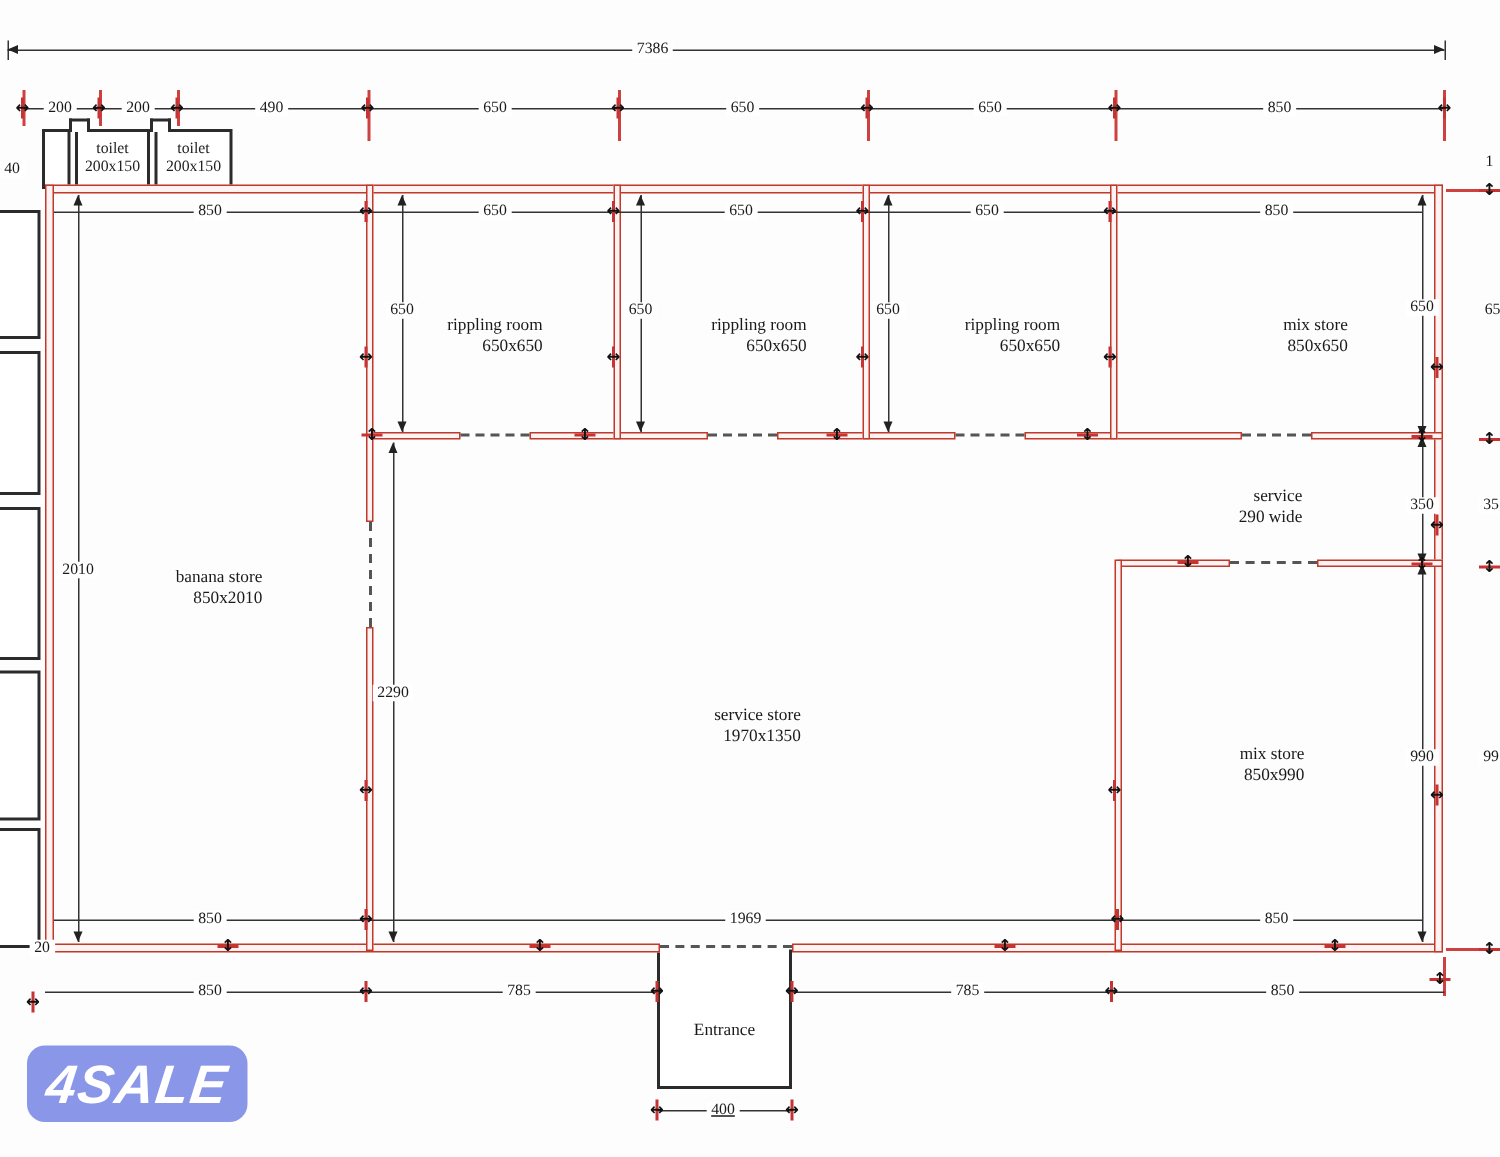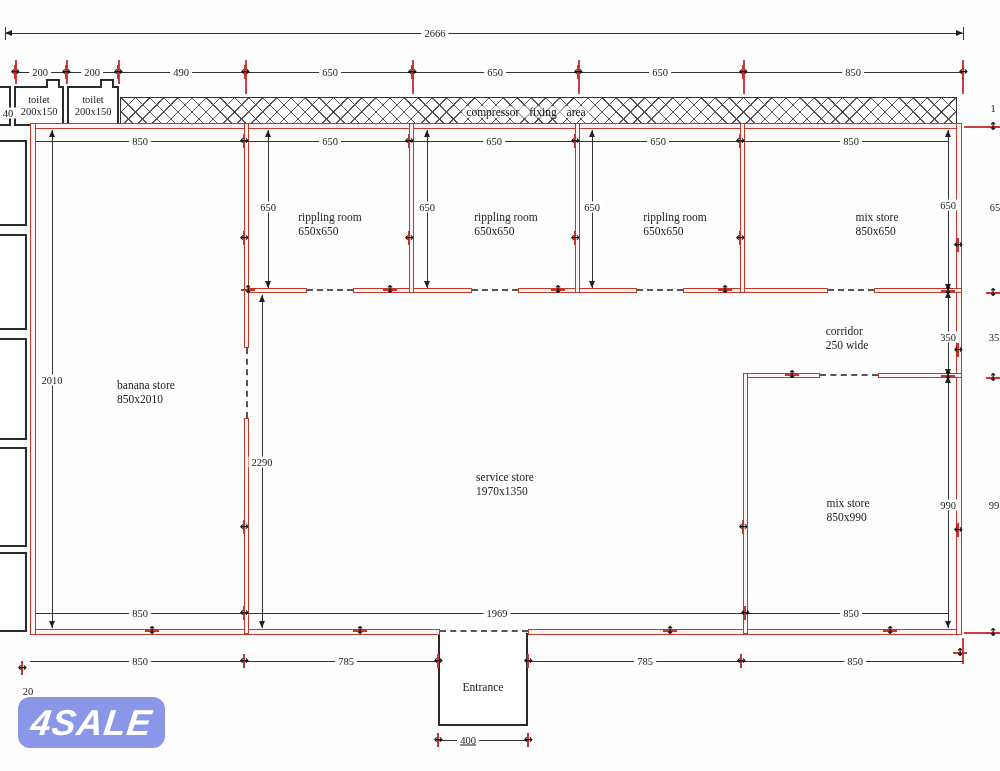--- a/index.html
+++ b/index.html
@@ -22,62 +22,59 @@
                 font-size:11.5px; color:#111; word-spacing:7px; white-space:nowrap;
                 background:rgba(255,255,255,.55); padding:0 4px; z-index:4; }
 
   .dimline-h { position:absolute; height:0; border-top:1px solid #333; z-index:4; }
   .dimline-v { position:absolute; width:0;  border-left:1px solid #333; z-index:4; }
   .dash-h { position:absolute; height:0; border-top:2px dashed #555; z-index:4; }
   .dash-v { position:absolute; width:0;  border-left:2px dashed #555; z-index:4; }
 
   .dimlabel { position:absolute; transform:translate(-50%,-50%); background:#fff;
               padding:0 3px; font-size:10.5px; white-space:nowrap; color:#1a1a1a; z-index:6; }
-  .roomlabel { position:absolute; transform:translate(-50%,-50%); text-align:left;
+  .roomlabel { position:absolute; transform:translate(-50%,-50%); text-align:right;
                font-size:11.5px; line-height:14px; white-space:nowrap; color:#1a1a1a; z-index:6; }
 
   
   .tk, .tkv { position:absolute; width:16px; height:16px;
               transform:translate(-50%,-50%); z-index:5; }
   .tk::before  { content:""; position:absolute; left:7px; top:1px; width:2px; height:14px; background:#c63333; }
   .tk::after   { content:"\2194"; position:absolute; left:0; top:0; width:16px; height:16px;
                  font:bold 11px "DejaVu Sans",sans-serif; color:#111; text-align:center; line-height:16px; }
   .tkv::before { content:""; position:absolute; left:1px; top:7px; width:14px; height:2px; background:#c63333; }
   .tkv::after  { content:"\2195"; position:absolute; left:0; top:0; width:16px; height:16px;
                  font:bold 11px "DejaVu Sans",sans-serif; color:#111; text-align:center; line-height:16px; }
 
   .rstub   { position:absolute; width:2px; background:#cf4040; z-index:4; }
   .rstub-h { position:absolute; height:2px; background:#cf4040; z-index:4; }
 
   .arr { position:absolute; width:0; height:0; z-index:5; }
 
   .toilet { position:absolute; background:#fff; border:2px solid #2b2b2b; z-index:2;
             display:flex; flex-direction:column; align-items:center; justify-content:center;
-            font-size:10.5px; line-height:12px; text-align:center; }
+            font-size:10.5px; line-height:12px; text-align:center;margin-left:36px; }
   .notch  { position:absolute; background:#fff; border:2px solid #2b2b2b; border-bottom:none; z-index:3; }
 
   #entrance-box { position:absolute; left:438px; top:633px; width:90px; height:93px;
                   border:2px solid #2b2b2b; border-top:none; background:#fff; z-index:2; }
   #entrance-label { position:absolute; left:483px; top:687px; transform:translate(-50%,-50%);
                     font-size:11.5px; color:#1a1a1a; z-index:6; }
 
   #logo { position:absolute; left:18px; top:697px; width:147px; height:51px;
           background:#8a96e8; border-radius:12px; z-index:10;
           display:flex; align-items:center; justify-content:center; }
   #logo span { font-family:"Liberation Sans", sans-serif; font-style:italic; font-weight:bold;
                font-size:36px; color:#fff; transform:skewX(-7deg); letter-spacing:1px; }
 </style>
 </head>
 <body>
 
 <div id="plan">
 
-  <div class="hatch">
-    <span class="hatchlabel">compressor  fixing  area</span>
-  </div>
 
   <div class="toilet" style="left:-8px; top:86px; width:19px; height:40px;"></div>
   <div class="toilet" style="left:14px; top:86px; width:50px; height:40px;">
     <span>toilet</span>
     <span>200x150</span>
   </div>
   <div class="toilet" style="left:67px; top:86px; width:52px; height:40px;">
     <span>toilet</span>
     <span>200x150</span>
   </div>
@@ -127,21 +124,21 @@
       <div class="rstub" style="left: 743px; top: 60px; height: 34px;"></div>
       <div class="rstub" style="left: 962px; top: 60px; height: 34px;"></div>
       <div class="rstub" style="left: 962px; top: 638px; height: 26px;"></div>
       <div class="rstub-h" style="left: 964px; top: 126px; width: 36px;"></div>
       <div class="rstub-h" style="left: 964px; top: 632px; width: 36px;"></div>
       <div class="dimline-v" style="left: 5px; top: 27px; height: 13px;"></div>
       <div class="dimline-v" style="left: 963px; top: 27px; height: 13px;"></div>
       <div class="dimline-h" style="left: 5px; top: 33px; width: 958px;"></div>
       <div class="arr" style="left: 5px; top: 30px; border-top: 3px solid transparent; border-bottom: 3px solid transparent; border-right: 7px solid rgb(34, 34, 34);"></div>
       <div class="arr" style="left: 956px; top: 30px; border-top: 3px solid transparent; border-bottom: 3px solid transparent; border-left: 7px solid rgb(34, 34, 34);"></div>
-      <div class="dimlabel" style="left: 435px; top: 33px;">2666</div>
+      <div class="dimlabel" style="left: 435px; top: 33px;">7386</div>
       <div class="dimline-h" style="left: 15px; top: 72px; width: 51px;"></div>
       <div class="dimlabel" style="left: 40px; top: 72px;">200</div>
       <div class="dimline-h" style="left: 66px; top: 72px; width: 52px;"></div>
       <div class="dimlabel" style="left: 92px; top: 72px;">200</div>
       <div class="dimline-h" style="left: 118px; top: 72px; width: 127px;"></div>
       <div class="dimlabel" style="left: 181px; top: 72px;">490</div>
       <div class="dimline-h" style="left: 245px; top: 72px; width: 167px;"></div>
       <div class="dimlabel" style="left: 330px; top: 72px;">650</div>
       <div class="dimline-h" style="left: 412px; top: 72px; width: 166px;"></div>
       <div class="dimlabel" style="left: 495px; top: 72px;">650</div>
@@ -167,21 +164,21 @@
       <div class="dimlabel" style="left: 851px; top: 613px;">850</div>
       <div class="dimline-h" style="left: 30px; top: 661px; width: 214px;"></div>
       <div class="dimlabel" style="left: 140px; top: 661px;">850</div>
       <div class="dimline-h" style="left: 244px; top: 661px; width: 194px;"></div>
       <div class="dimlabel" style="left: 346px; top: 661px;">785</div>
       <div class="dimline-h" style="left: 528px; top: 661px; width: 213px;"></div>
       <div class="dimlabel" style="left: 645px; top: 661px;">785</div>
       <div class="dimline-h" style="left: 741px; top: 661px; width: 222px;"></div>
       <div class="dimlabel" style="left: 855px; top: 661px;">850</div>
       <div class="dimline-h" style="left: 438px; top: 740px; width: 90px;"></div>
-      <div class="dimlabel" style="left: 468px; top: 740px; text-decoration: underline;">400</div>
+      <div class="dimlabel" style="left: 482px; top: 740px; text-decoration: underline;">400</div>
       <div class="dimline-v" style="left: 52px; top: 130px; height: 498px;"></div>
       <div class="arr" style="left: 49px; top: 130px; border-left: 3px solid transparent; border-right: 3px solid transparent; border-bottom: 7px solid rgb(34, 34, 34);"></div>
       <div class="arr" style="left: 49px; top: 621px; border-left: 3px solid transparent; border-right: 3px solid transparent; border-top: 7px solid rgb(34, 34, 34);"></div>
       <div class="dimlabel" style="left: 52px; top: 380px;">2010</div>
       <div class="dimline-v" style="left: 268px; top: 130px; height: 158px;"></div>
       <div class="arr" style="left: 265px; top: 130px; border-left: 3px solid transparent; border-right: 3px solid transparent; border-bottom: 7px solid rgb(34, 34, 34);"></div>
       <div class="arr" style="left: 265px; top: 281px; border-left: 3px solid transparent; border-right: 3px solid transparent; border-top: 7px solid rgb(34, 34, 34);"></div>
       <div class="dimlabel" style="left: 268px; top: 207px;">650</div>
       <div class="dimline-v" style="left: 427px; top: 130px; height: 158px;"></div>
       <div class="arr" style="left: 424px; top: 130px; border-left: 3px solid transparent; border-right: 3px solid transparent; border-bottom: 7px solid rgb(34, 34, 34);"></div>
@@ -205,21 +202,21 @@
       <div class="dimlabel" style="left: 948px; top: 337px;">350</div>
       <div class="dimline-v" style="left: 948px; top: 376px; height: 252px;"></div>
       <div class="arr" style="left: 945px; top: 376px; border-left: 3px solid transparent; border-right: 3px solid transparent; border-bottom: 7px solid rgb(34, 34, 34);"></div>
       <div class="arr" style="left: 945px; top: 621px; border-left: 3px solid transparent; border-right: 3px solid transparent; border-top: 7px solid rgb(34, 34, 34);"></div>
       <div class="dimlabel" style="left: 948px; top: 505px;">990</div>
       <div class="dimlabel" style="left: 8px; top: 113px;">40</div>
       <div class="dimlabel" style="left: 993px; top: 108px;">1</div>
       <div class="dimlabel" style="left: 995px; top: 207px;">65</div>
       <div class="dimlabel" style="left: 994px; top: 337px;">35</div>
       <div class="dimlabel" style="left: 994px; top: 505px;">99</div>
-      <div class="dimlabel" style="left: 28px; top: 691px;">20</div>
+      <div class="dimlabel" style="left: 28px; top: 632px;">20</div>
       <div class="tk" style="left: 15px; top: 72px;"></div>
       <div class="tk" style="left: 66px; top: 72px;"></div>
       <div class="tk" style="left: 118px; top: 72px;"></div>
       <div class="tk" style="left: 245px; top: 72px;"></div>
       <div class="tk" style="left: 412px; top: 72px;"></div>
       <div class="tk" style="left: 578px; top: 72px;"></div>
       <div class="tk" style="left: 743px; top: 72px;"></div>
       <div class="tk" style="left: 963px; top: 72px;"></div>
       <div class="tk" style="left: 244px; top: 141px;"></div>
       <div class="tk" style="left: 409px; top: 141px;"></div>
@@ -269,22 +266,22 @@
       </div>
       <div class="roomlabel" style="left: 675px; top: 224px;">
         <div>rippling room</div>
         <div>650x650</div>
       </div>
       <div class="roomlabel" style="left: 877px; top: 224px;">
         <div>mix store</div>
         <div>850x650</div>
       </div>
       <div class="roomlabel" style="left: 847px; top: 338px;">
-        <div>corridor</div>
-        <div>250 wide</div>
+        <div>service</div>
+        <div>290 wide</div>
       </div>
       <div class="roomlabel" style="left: 146px; top: 392px; font-family: Liberation Serif, serif;">
         <div>banana store</div>
         <div>850x2010</div>
       </div>
       <div class="roomlabel" style="left: 505px; top: 484px;">
         <div>service store</div>
         <div>1970x1350</div>
       </div>
       <div class="roomlabel" style="left: 848px; top: 510px;">

